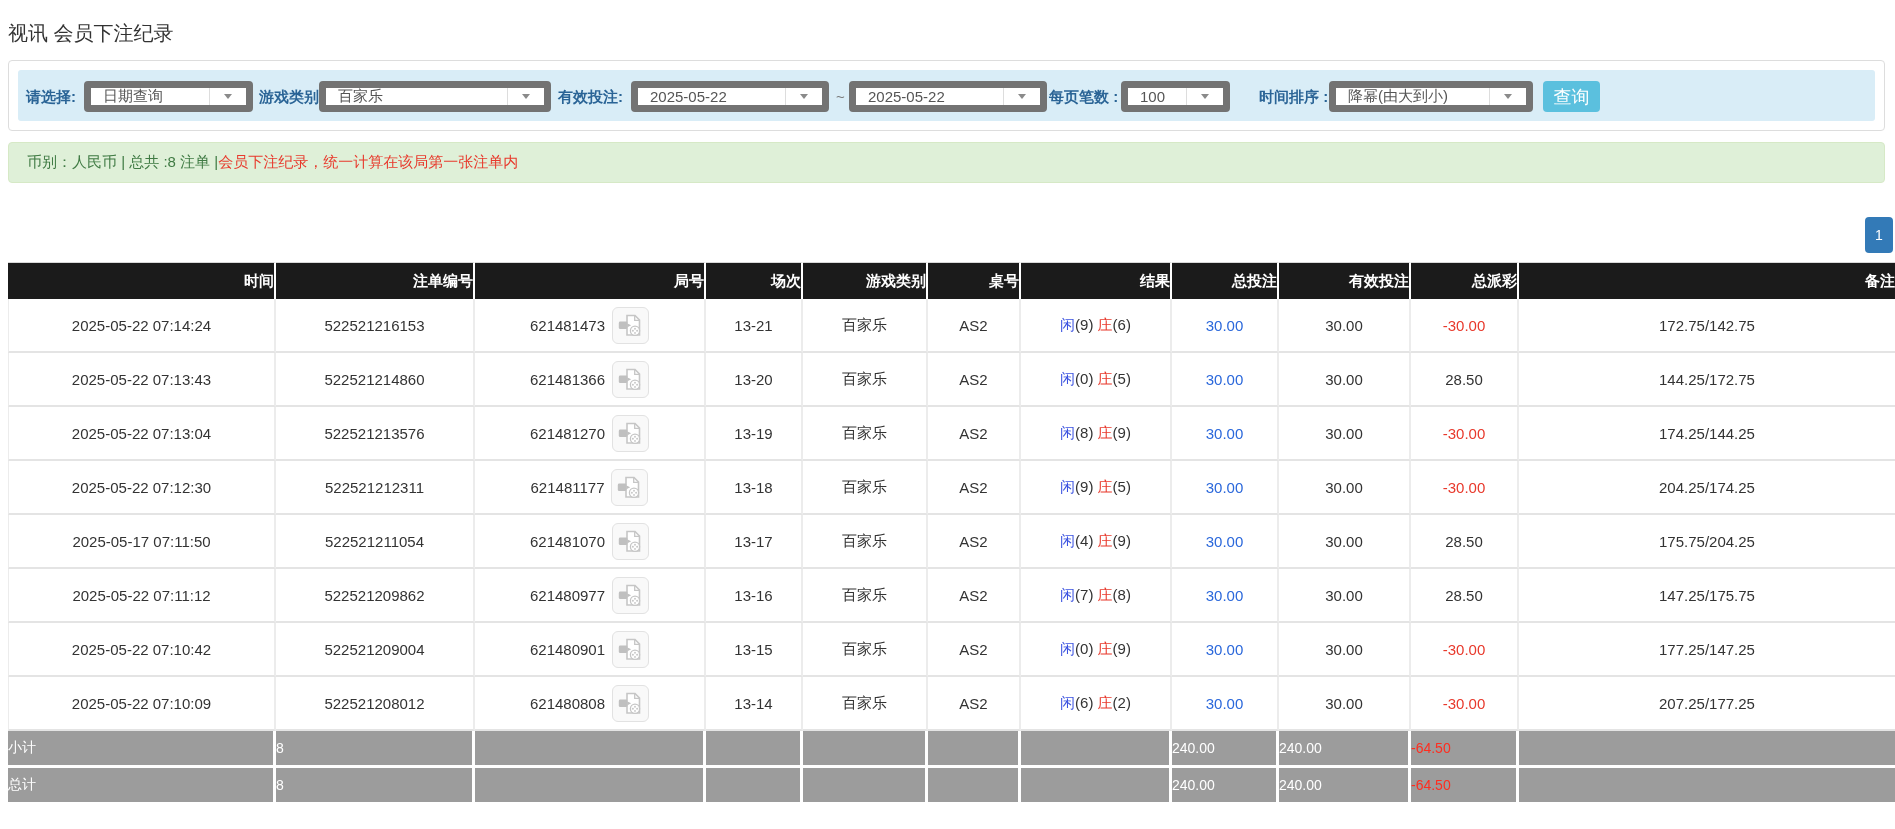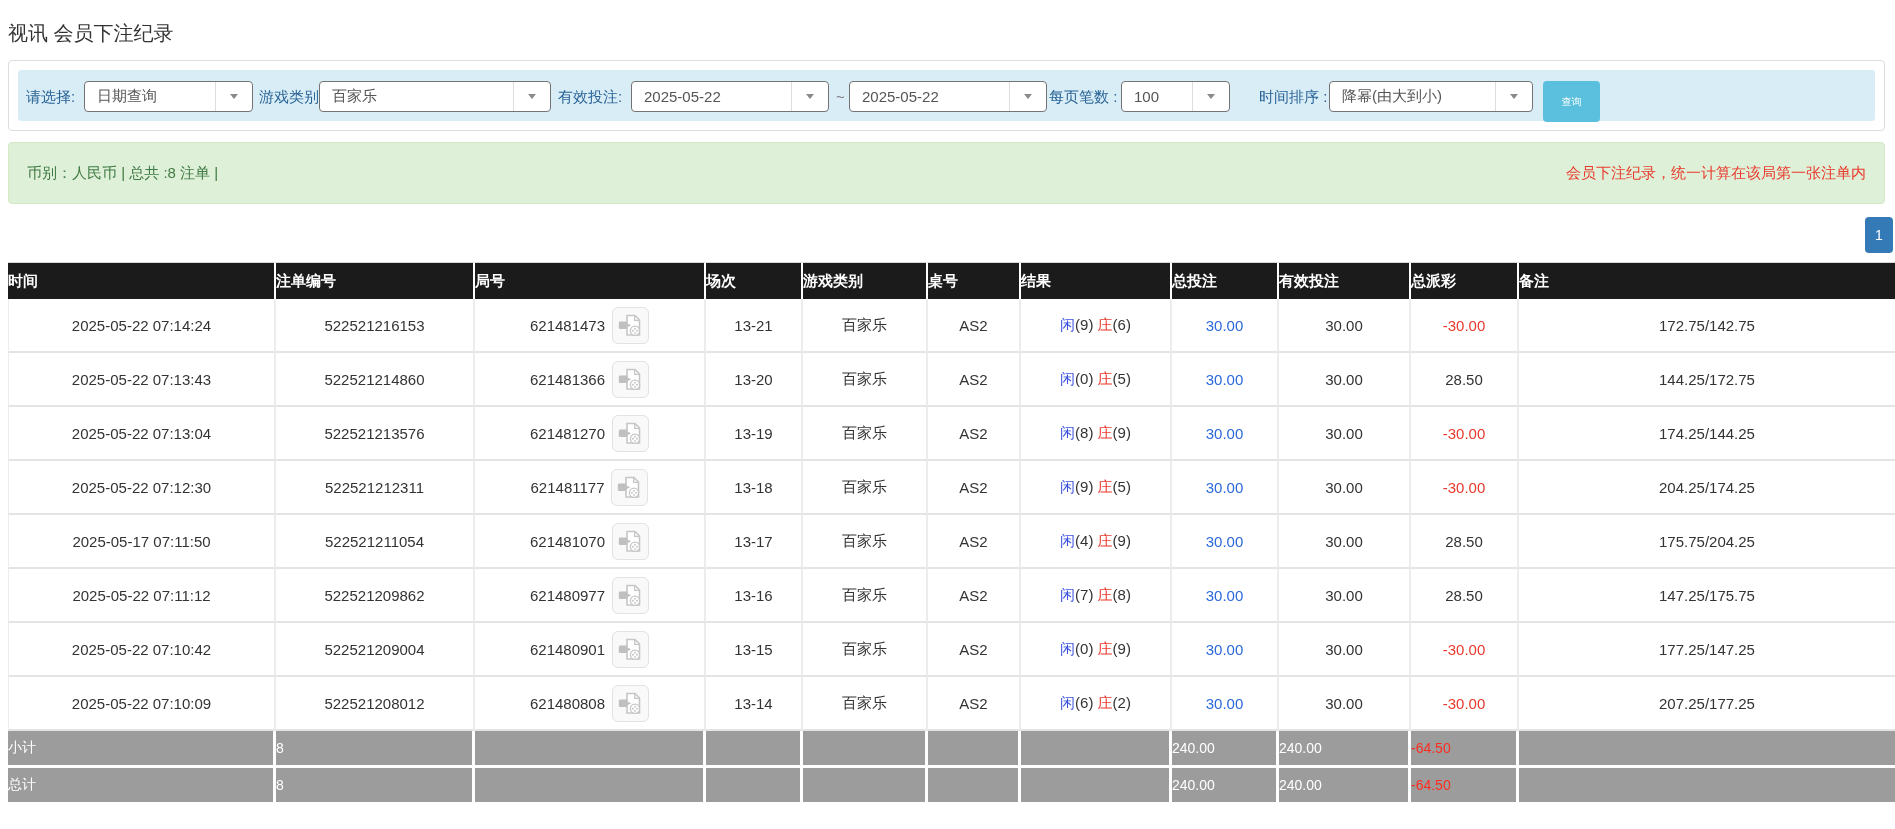--- a/index.html
+++ b/index.html
@@ -1,43 +1,43 @@
 <!DOCTYPE html>
 <html style="--header-bg: #1b1b1b; --footer-bg: #9c9c9c; --bar-blue: #d9edf7; --bar-green: #dff0d8; --label-blue: #2a6496; --blue-link: #2b68db; --blue-p: #3b52e0; --red: #e8392c; --btn-cyan: #5bc0de; --pag-blue: #337ab7;"><head>
 <meta charset="utf-8">
 <style>
   html,body{margin:0;padding:0;width:1895px;height:829px;background:#fff;
     font-family:"Liberation Sans","DejaVu Sans",sans-serif;overflow:hidden;position:relative}
   #title{position:absolute;left:8px;top:20px;font-size:20px;color:#333;white-space:nowrap}
   #filter-panel{position:absolute;left:8px;top:60px;width:1877px;height:71px;border:1px solid #ddd;
     border-radius:4px;background:#fff;box-sizing:border-box}
   #filter-bar{position:absolute;left:9px;top:9px;width:1857px;height:51px;background:var(--bar-blue);border-radius:3px}
-  .flabel{position:absolute;top:11px;height:31px;line-height:31px;font-size:15px;font-weight:normal;
+  .flabel{position:absolute;top:11px;height:31px;line-height:31px;font-size:15px;font-weight:bold;
     color:var(--label-blue);white-space:nowrap}
-  .dd{position:absolute;top:11px;height:31px;background:#fff;border:1px solid #737373;border-radius:4px;
+  .dd{position:absolute;top:11px;height:31px;background:#fff;border:7px solid #737373;border-radius:4px;
     box-sizing:border-box;display:flex;align-items:stretch;cursor:pointer}
   .dd .txt{flex:1;padding-left:12px;font-size:15px;color:#555;white-space:nowrap;overflow:hidden;
     display:flex;align-items:center}
   .dd .caret{width:36px;border-left:1px solid #ddd;display:flex;align-items:center;justify-content:center}
   .dd .caret i{width:0;height:0;border-left:4px solid transparent;border-right:4px solid transparent;
     border-top:5px solid #8a8a8a}
   .tilde{position:absolute;top:11px;height:31px;line-height:31px;font-size:15px;color:#777}
-  #search-btn{position:absolute;top:11px;left:1525px;width:57px;height:41px;border-radius:4px;
-    background:var(--btn-cyan);color:#fff;font-size:10px;border:none;display:flex;align-items:center;
+  #search-btn{position:absolute;top:11px;left:1525px;width:57px;height:31px;border-radius:4px;
+    background:var(--btn-cyan);color:#fff;font-size:18px;border:none;display:flex;align-items:center;
     justify-content:center;cursor:pointer}
-  #summary-bar{position:absolute;left:8px;top:142px;width:1877px;height:62px;background:var(--bar-green);
+  #summary-bar{position:absolute;left:8px;top:142px;width:1877px;height:41px;background:var(--bar-green);
     border:1px solid #d6e9c6;border-radius:4px;box-sizing:border-box;display:flex;align-items:center;
-    justify-content:space-between;padding:16px 18px}
+    padding:16px 18px}
   #summary-left{font-size:15px;color:#3f7a43}
   #summary-right{font-size:15px;color:var(--red)}
   #page-1{position:absolute;left:1865px;top:217px;width:28px;height:36px;background:var(--pag-blue);
     border-radius:4px;color:#fff;font-size:14px;display:flex;align-items:center;justify-content:center;cursor:pointer}
   #tbl{position:absolute;left:8px;top:262px;width:1887px;border-collapse:separate;border-spacing:0;table-layout:fixed}
   #tbl th{background:var(--header-bg);color:#fff;font-size:15px;font-weight:bold;height:37px;
-    border-right:2px solid #fff;border-top:1px solid #d8d8d8;text-align:left;padding:0;box-sizing:border-box}
+    border-right:2px solid #fff;border-top:1px solid #d8d8d8;text-align:right;padding:0;box-sizing:border-box}
   #tbl th:last-child{border-right:none}
   #tbl tr.data td{height:54px;border-bottom:2px solid #e4e4e4;border-right:2px solid #ececec;
     font-size:15px;color:#333;text-align:center;padding:0;box-sizing:border-box;background:#fff}
   #tbl tr.data td:first-child{border-left:1px solid #ececec}
   #tbl tr.data td:last-child{border-right:none}
   #tbl tr.foot td{height:37px;background:var(--footer-bg);color:#fff;font-size:14px;text-align:left;
     border-right:3px solid #fff;border-bottom:3px solid #fff;padding:0;box-sizing:border-box}
   #tbl tr.foot td:last-child{border-right:none}
   .rp{color:var(--blue-p)} .rb{color:var(--red)} .rv{color:#333}
   .amt-blue{color:var(--blue-link)}

